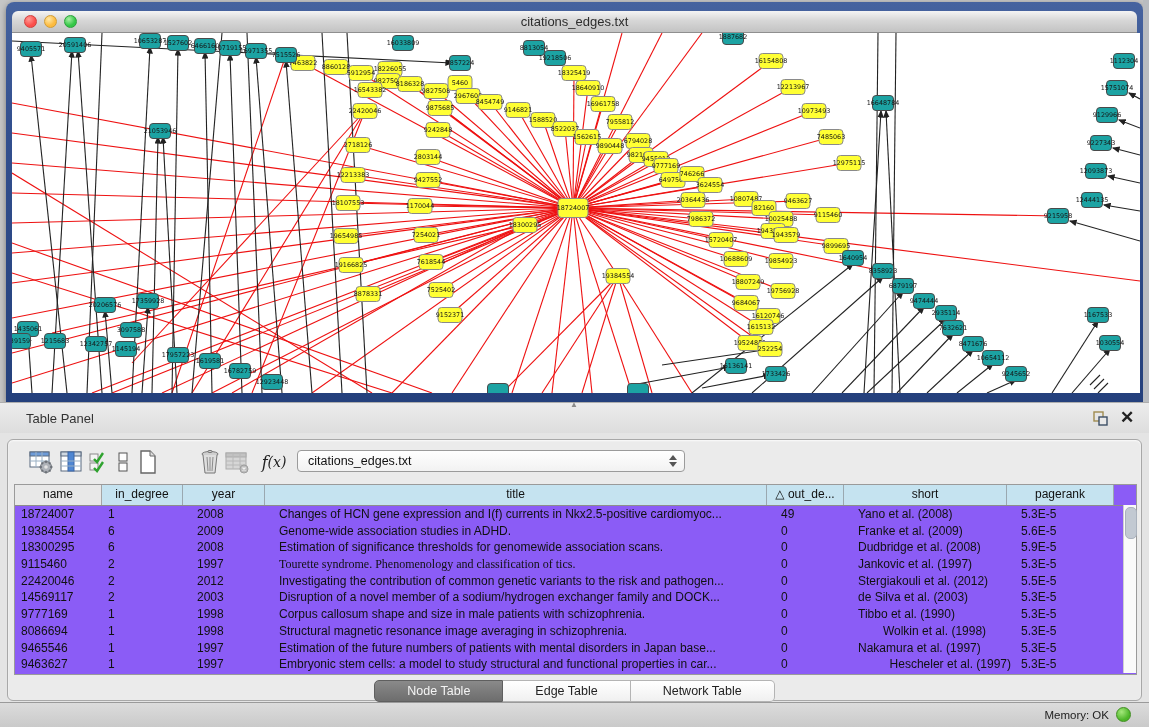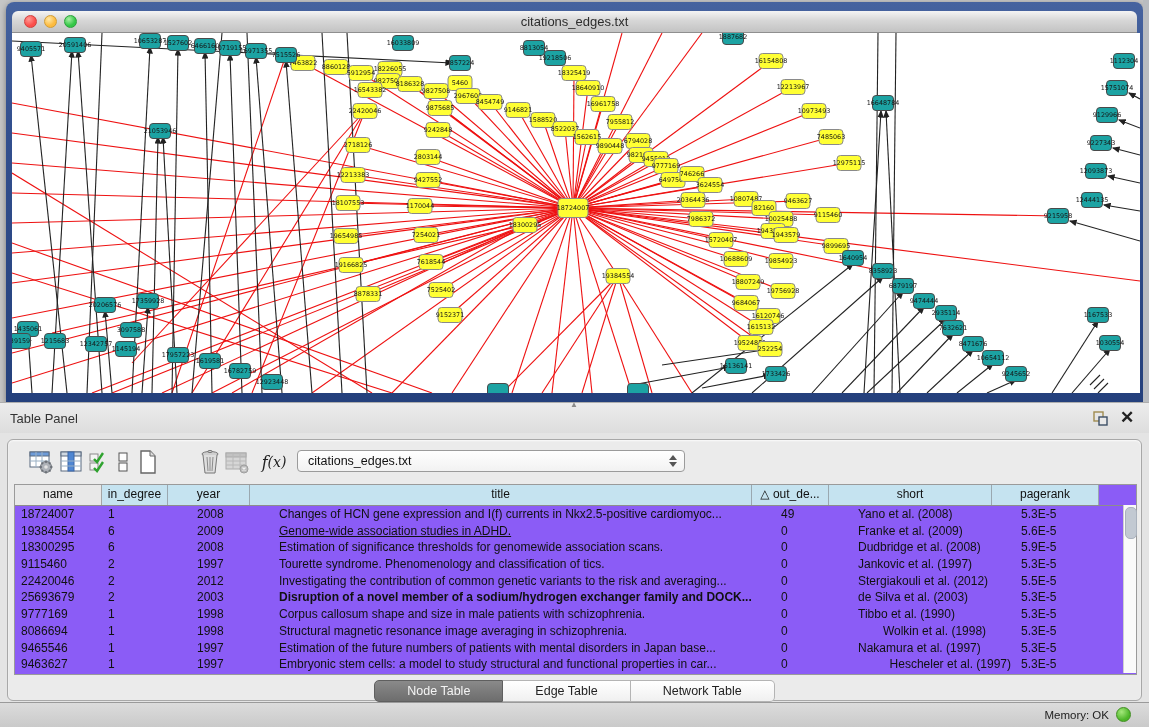--- a/index.html
+++ b/index.html
@@ -18,21 +18,21 @@
   .lights{position:absolute;left:12px;top:4px;display:flex;gap:7px;}
   .light{width:13px;height:13px;border-radius:50%;box-sizing:border-box;}
   .light.red{background:radial-gradient(circle at 35% 30%,#ff9a95,#fb4f4b 60%);border:1px solid #d0403d;}
   .light.yellow{background:radial-gradient(circle at 35% 30%,#ffe9a8,#fdbB40 60%);border:1px solid #d29d34;}
   .light.green{background:radial-gradient(circle at 35% 30%,#a9f0a4,#34c748 60%);border:1px solid #2aa13a;}
   .graph-canvas{position:absolute;left:6px;top:31px;width:1128px;height:360px;background:#ffffff;overflow:hidden;}
   .graph-canvas svg{display:block;}
   
   .panel-header{position:absolute;left:0;top:402px;width:1149px;height:31px;
       background:linear-gradient(180deg,#ececec,#dddddd);border-top:1px solid #aeaeae;border-bottom:1px solid #c2c2c2;}
-  .panel-header .ptitle{position:absolute;left:10px;top:8px;font-size:13px;color:#333;}
+  .panel-header .ptitle{position:absolute;left:26px;top:8px;font-size:13px;color:#333;}
   .grip{position:absolute;left:568px;top:-1px;width:12px;height:6px;color:#8a8a8a;font-size:8px;line-height:5px;text-align:center;}
   .float-btn{position:absolute;right:40px;top:7px;width:17px;height:17px;}
   .close-btn{position:absolute;right:14px;top:6px;width:16px;height:18px;font-size:17px;font-weight:bold;color:#222;line-height:18px;text-align:center;}
   .panel-body{position:absolute;left:0;top:433px;width:1149px;height:269px;background:#e4e4e4;}
   .inner-panel{position:absolute;left:7px;top:6px;width:1133px;height:260px;background:#ebebeb;
       border:1px solid #a8a8a8;border-radius:6px;box-shadow:inset 0 1px 2px rgba(255,255,255,.8);}
   
   .toolbar{position:absolute;left:6px;top:8px;height:30px;width:1110px;}
   .tool{position:absolute;top:0;width:28px;height:28px;display:flex;align-items:center;justify-content:center;}
   .combo{position:absolute;left:283px;top:2px;width:388px;height:22px;background:linear-gradient(180deg,#ffffff,#f2f2f2);
@@ -582,78 +582,78 @@
         <div class="stepper">
           <div class="up"></div>
             <div class="down"></div>
         </div>
       </div>
     </div>
 
     <div class="tablewrap">
       <div class="thead" id="thead">
           <div class="th gray" style="width: 87px;">name</div>
-          <div class="th" style="width: 66px;">in_degree</div>
+          <div class="th" style="width: 81px;">in_degree</div>
           <div class="th" style="width: 82px; text-align: center;">year</div>
           <div class="th" style="width: 502px;">title</div>
           <div class="th" style="width: 77px;">△ out_de...</div>
           <div class="th" style="width: 163px;">short</div>
           <div class="th" style="width: 107px;">pagerank</div>
         </div>
       <div id="tbody">
           <div class="trow">
             <div class="td" style="width: 87px;">18724007</div>
             <div class="td" style="width: 89px;">1</div>
             <div class="td" style="width: 82px;">2008</div>
             <div class="td" style="width: 502px;">Changes of HCN gene expression and I(f) currents in Nkx2.5-positive cardiomyoc...</div>
             <div class="td" style="width: 77px;">49</div>
             <div class="td" style="width: 163px;">Yano et al. (2008)</div>
             <div class="td" style="width: 107px;">5.3E-5</div>
           </div>
           <div class="trow">
             <div class="td" style="width: 87px;">19384554</div>
             <div class="td" style="width: 89px;">6</div>
             <div class="td" style="width: 82px;">2009</div>
-            <div class="td" style="width: 502px; text-decoration: underline;">Genome-wide association studies in ADHD.</div>
+            <div class="td" style="width: 502px;">Genome-wide association studies in ADHD.</div>
             <div class="td" style="width: 77px;">0</div>
             <div class="td" style="width: 163px;">Franke et al. (2009)</div>
             <div class="td" style="width: 107px;">5.6E-5</div>
           </div>
           <div class="trow">
             <div class="td" style="width: 87px;">18300295</div>
             <div class="td" style="width: 89px;">6</div>
             <div class="td" style="width: 82px;">2008</div>
             <div class="td" style="width: 502px;">Estimation of significance thresholds for genomewide association scans.</div>
             <div class="td" style="width: 77px;">0</div>
             <div class="td" style="width: 163px;">Dudbridge et al. (2008)</div>
             <div class="td" style="width: 107px;">5.9E-5</div>
           </div>
           <div class="trow">
             <div class="td" style="width: 87px;">9115460</div>
             <div class="td" style="width: 89px;">2</div>
             <div class="td" style="width: 82px;">1997</div>
-            <div class="td" style="width: 502px;">Tourette syndrome. Phenomenology and classification of tics.</div>
+            <div class="td" style="width: 502px; font-family: Liberation Serif, serif;">Tourette syndrome. Phenomenology and classification of tics.</div>
             <div class="td" style="width: 77px;">0</div>
             <div class="td" style="width: 163px;">Jankovic et al. (1997)</div>
             <div class="td" style="width: 107px;">5.3E-5</div>
           </div>
           <div class="trow">
             <div class="td" style="width: 87px;">22420046</div>
             <div class="td" style="width: 89px;">2</div>
             <div class="td" style="width: 82px;">2012</div>
-            <div class="td" style="width: 502px;">Investigating the contribution of common genetic variants to the risk and averaging...</div>
+            <div class="td" style="width: 502px;">Investigating the contribution of common genetic variants to the risk and pathogen...</div>
             <div class="td" style="width: 77px;">0</div>
             <div class="td" style="width: 163px;">Stergiakouli et al. (2012)</div>
             <div class="td" style="width: 107px;">5.5E-5</div>
           </div>
           <div class="trow">
-            <div class="td" style="width: 87px;">25693679</div>
+            <div class="td" style="width: 87px;">14569117</div>
             <div class="td" style="width: 89px;">2</div>
             <div class="td" style="width: 82px;">2003</div>
-            <div class="td" style="width: 502px; font-weight: bold;">Disruption of a novel member of a sodium/hydrogen exchanger family and DOCK...</div>
+            <div class="td" style="width: 502px;">Disruption of a novel member of a sodium/hydrogen exchanger family and DOCK...</div>
             <div class="td" style="width: 77px;">0</div>
             <div class="td" style="width: 163px;">de Silva et al. (2003)</div>
             <div class="td" style="width: 107px;">5.3E-5</div>
           </div>
           <div class="trow">
             <div class="td" style="width: 87px;">9777169</div>
             <div class="td" style="width: 89px;">1</div>
             <div class="td" style="width: 82px;">1998</div>
             <div class="td" style="width: 502px;">Corpus callosum shape and size in male patients with schizophrenia.</div>
             <div class="td" style="width: 77px;">0</div>

